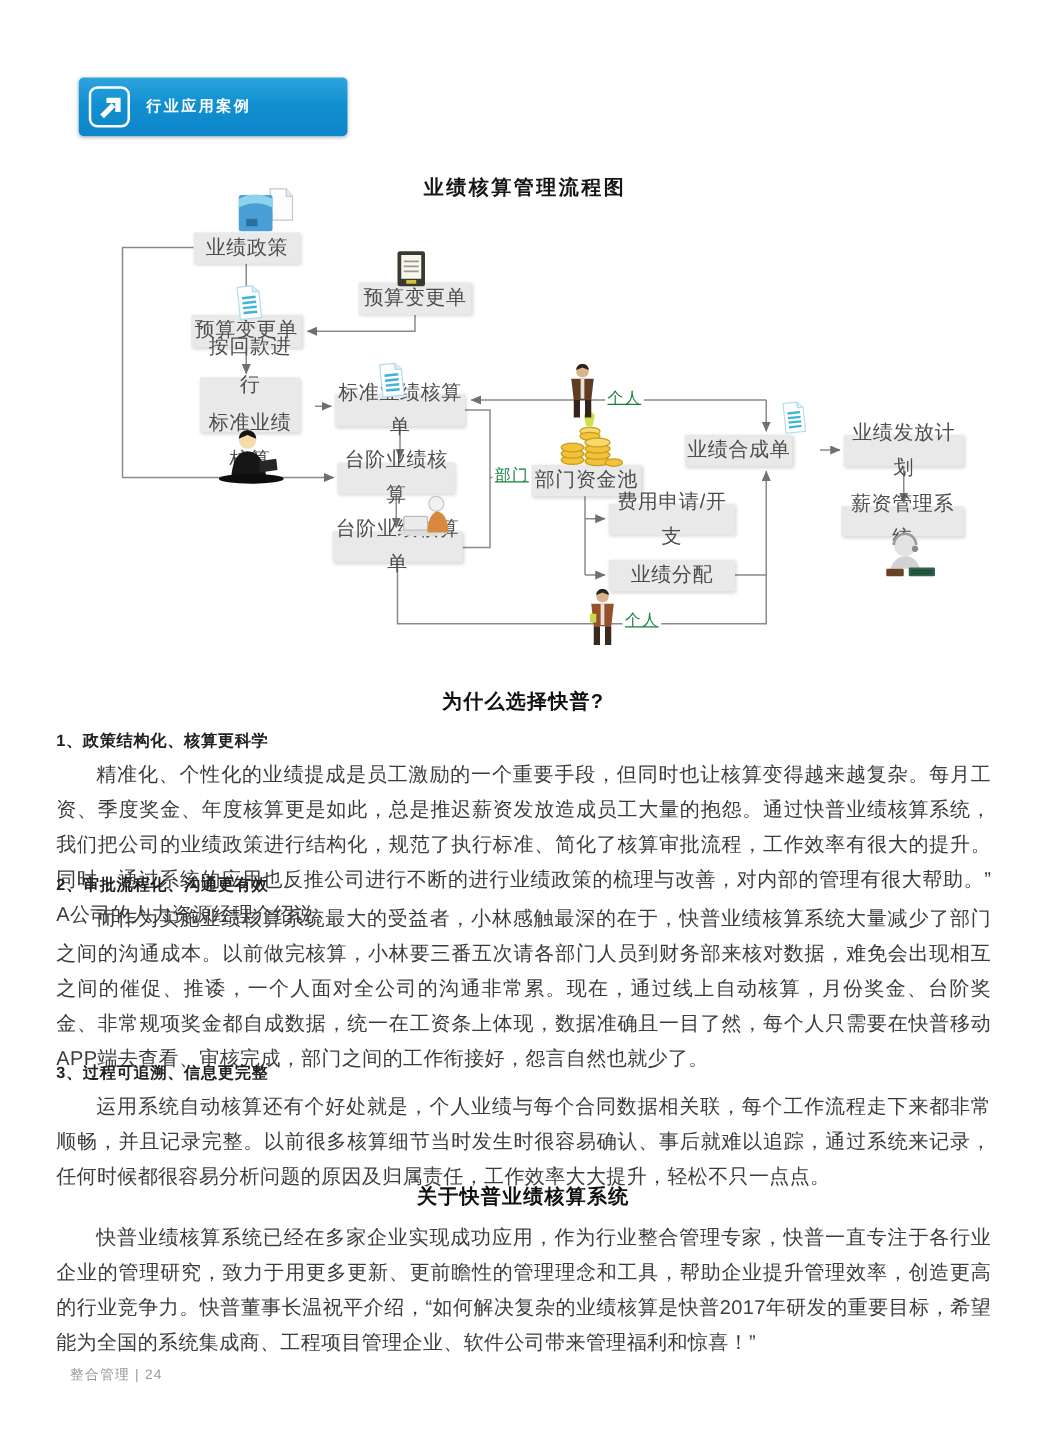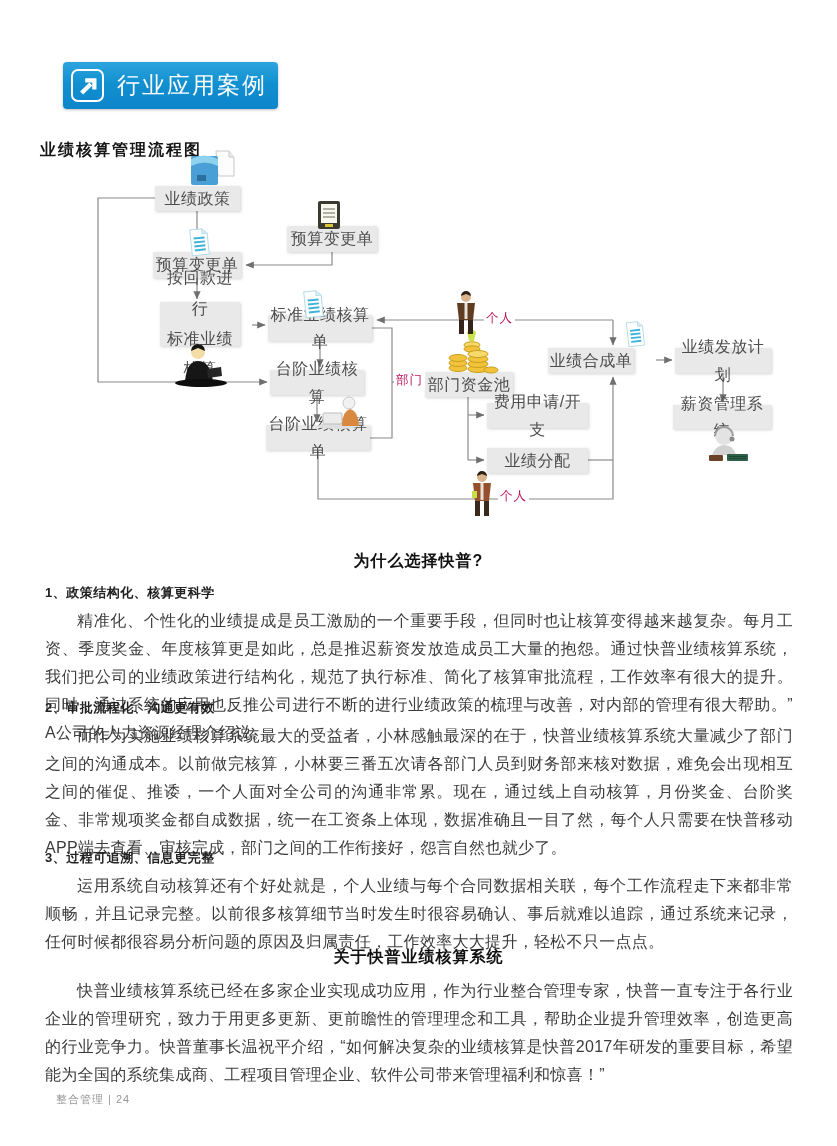--- a/index.html
+++ b/index.html
@@ -11,35 +11,35 @@
   .badge {
     position:absolute; left:63px; top:62px; width:215px; height:47px;
     background:linear-gradient(180deg,#2ea4de 0%,#1190d0 45%,#0d85cb 100%);
     border-radius:4px; display:flex; align-items:center;
     box-shadow:0 1px 3px rgba(0,0,0,.25);
   }
   .badge-iconbox {
     width:33px; height:33px; margin-left:8px; border:2px solid #fff; border-radius:7px;
     display:flex; align-items:center; justify-content:center; box-sizing:border-box;
   }
-  .badge-label { color:#fff; font-size:23px; font-weight:normal; letter-spacing:2px; margin-left:13px; }
+  .badge-label { color:#fff; font-size:12px; font-weight:bold; letter-spacing:2px; margin-left:13px; }
 
   
   .flow { position:absolute; left:40px; top:138px; width:760px; height:400px; }
-  .flow-title { position:absolute; top:2px; left:0; width:100%; 
+  .flow-title { position:absolute; top:2px; left:0; width:100%; text-align:center;
     font-size:16px; font-weight:bold; color:#161616; letter-spacing:2px; }
   .connectors { position:absolute; left:0; top:0; z-index:1; }
   .node {
     position:absolute; background:#e9e9e9; color:#4d4d4d; font-size:16px; letter-spacing:.5px;
     display:flex; align-items:center; justify-content:center; text-align:center;
     box-shadow:1px 1px 3px rgba(0,0,0,.18); z-index:2; line-height:1.7; box-sizing:border-box;
   }
   .node.two-line { white-space:pre-line; line-height:1.9; }
-  .flow-label { position:absolute; color:#be185d; font-size:12.5px; letter-spacing:1px;
-    background:#fff; z-index:4; padding:0 2px; }
+  .flow-label { position:absolute; color:#15803d; font-size:12.5px; letter-spacing:1px;
+    background:#fff; z-index:4; padding:0 2px;text-decoration:underline; }
   .fc-icon { position:absolute; z-index:3; }
 
   
   .center-title { position:absolute; left:0; width:100%; text-align:center;
     font-size:16px; font-weight:bold; color:#111; letter-spacing:1px; }
   .sec-heading { position:absolute; left:45px; font-size:13px; font-weight:bold; color:#222; letter-spacing:.5px; }
   .para { position:absolute; left:45px; width:748px; font-size:16px; color:#3c3c3c;
     line-height:28px; text-align:justify; text-indent:2em; letter-spacing:.3px; }
   .footer-text { position:absolute; left:56px; top:1092px; font-size:11px; color:#999; letter-spacing:1px; }
 </style>

